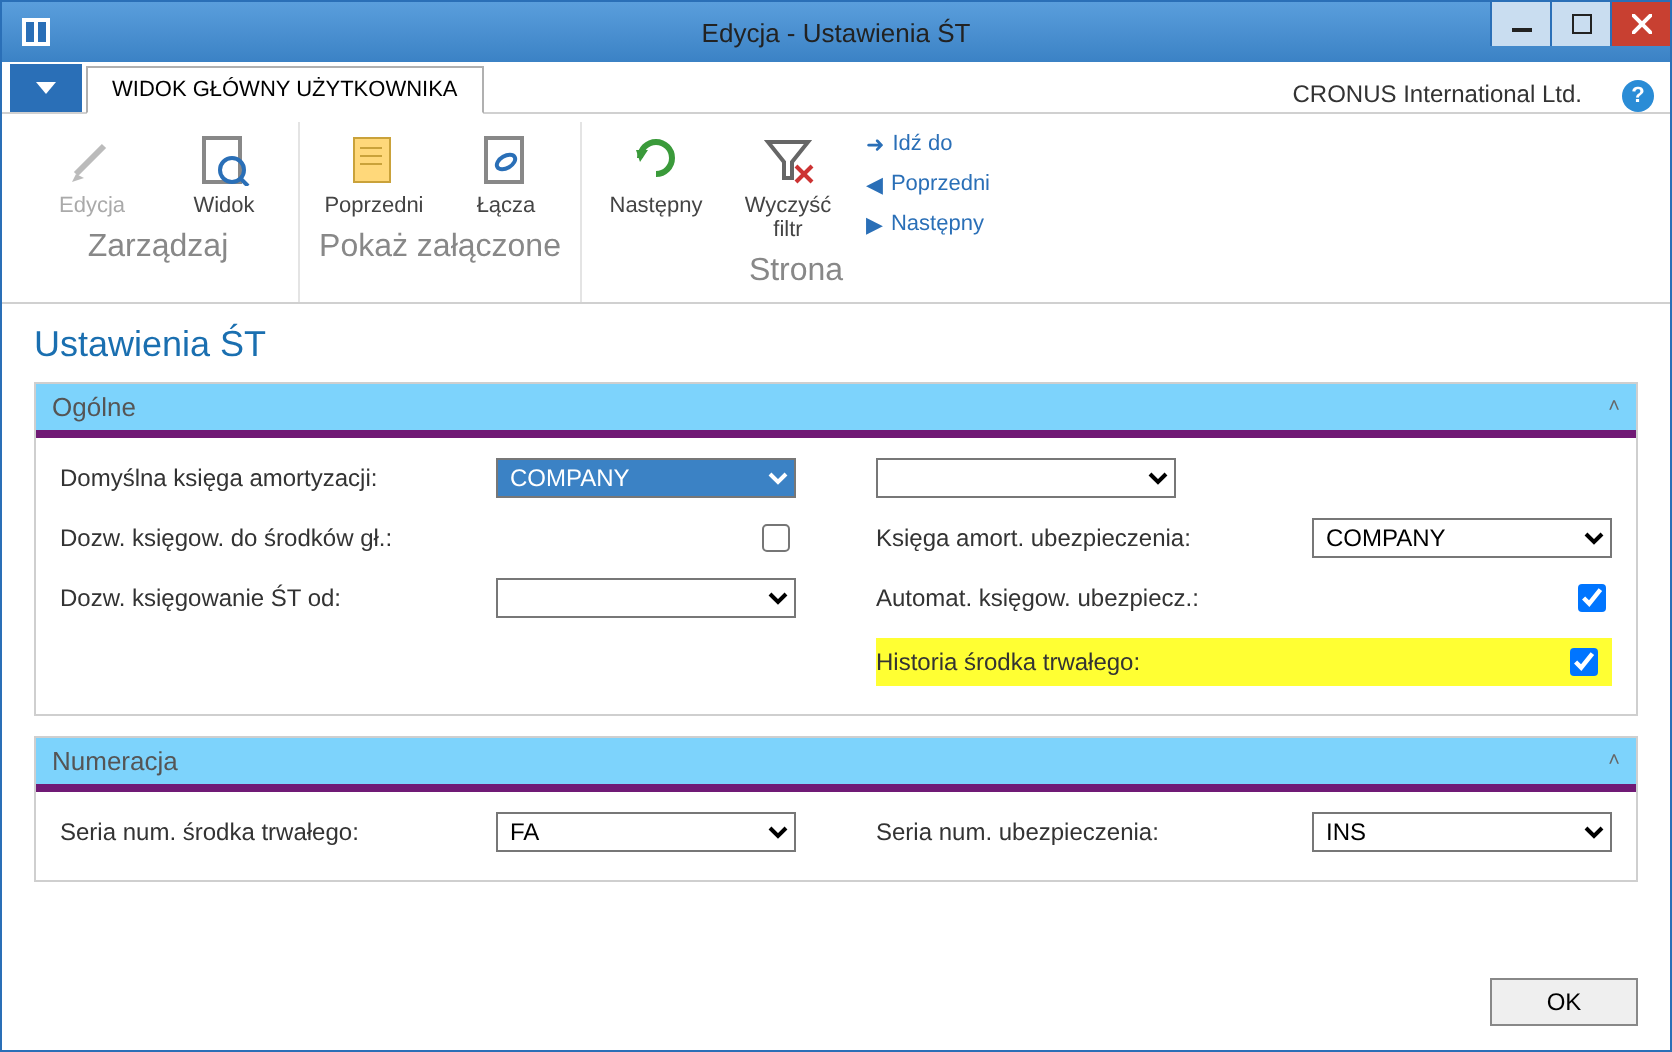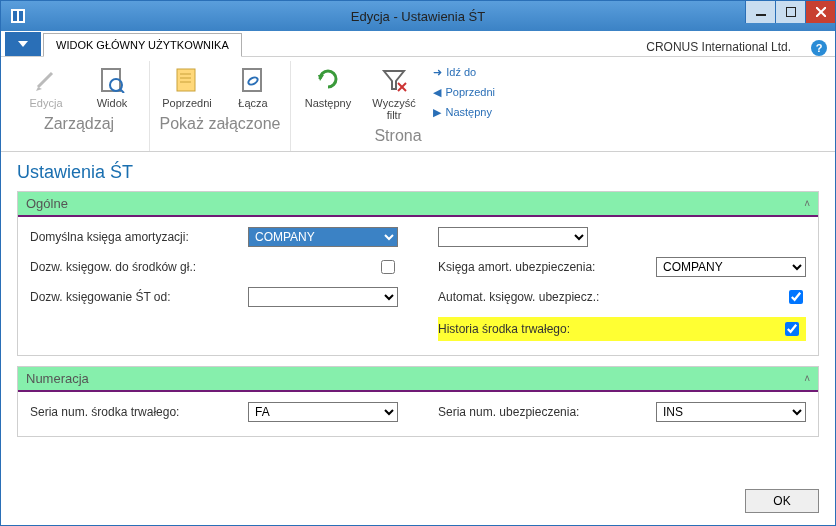--- a/index.html
+++ b/index.html
@@ -22,21 +22,21 @@
   .rbig-row { display:flex; gap:4px; }
   .rbig { width:62px; display:flex; flex-direction:column; align-items:center; gap:2px; padding:2px; font-size:11px; color:#444; text-align:center;}
   .rbig .ico { width:32px;height:32px; display:flex;align-items:center;justify-content:center; }
   .rbig.disabled { color:#aaa; }
   .rgroup-label { font-size:16px; color:#888; margin:4px 0 6px 0; }
   .nav-small { display:flex; flex-direction:column; gap:2px; font-size:11px; color:#2a6fb7; padding-top:2px;}
   .nav-small div { display:flex; align-items:center; gap:4px; height:18px; padding:0 4px;}
   .content { flex:1; padding:10px 16px 4px 16px; overflow:auto; background:#fff;}
   .page-title { color:#1a6fb0; font-size:18px; margin-bottom:8px; }
   .fasttab { border:1px solid #cfcfcf; background:#fafafa; margin-bottom:10px; }
-  .fasttab-header { display:flex; align-items:center; justify-content:space-between; padding:4px 8px; background:#86efac; border-bottom:2px solid #701a75; font-size:13px; color:#555;}
+  .fasttab-header { display:flex; align-items:center; justify-content:space-between; padding:4px 8px; background:#7dd3fc; border-bottom:4px solid #701a75; font-size:13px; color:#555;}
   .fasttab-body { padding:10px 12px 14px 12px; background:#fff; }
   .two-col { display:flex; gap:40px; }
   .col { flex:1; display:flex; flex-direction:column; gap:10px;}
   .field { display:flex; align-items:center; gap:24px; font-size:12px; color:#333;justify-content:space-between;}
   .field label { width:190px; flex-shrink:0; }
   select.ctl, input.ctl { width:150px; height:20px; font-size:12px; border:1px solid #777; background:#fff; padding:0 2px;}
   .ctl-highlight { background:#3b82c5 !important; color:#fff !important; }
   input[type=checkbox] { width:14px;height:14px; }
   .hl-yellow { background:#ffff33; padding:2px 4px 2px 0; }
   .chev { font-size:10px; color:#666; }

